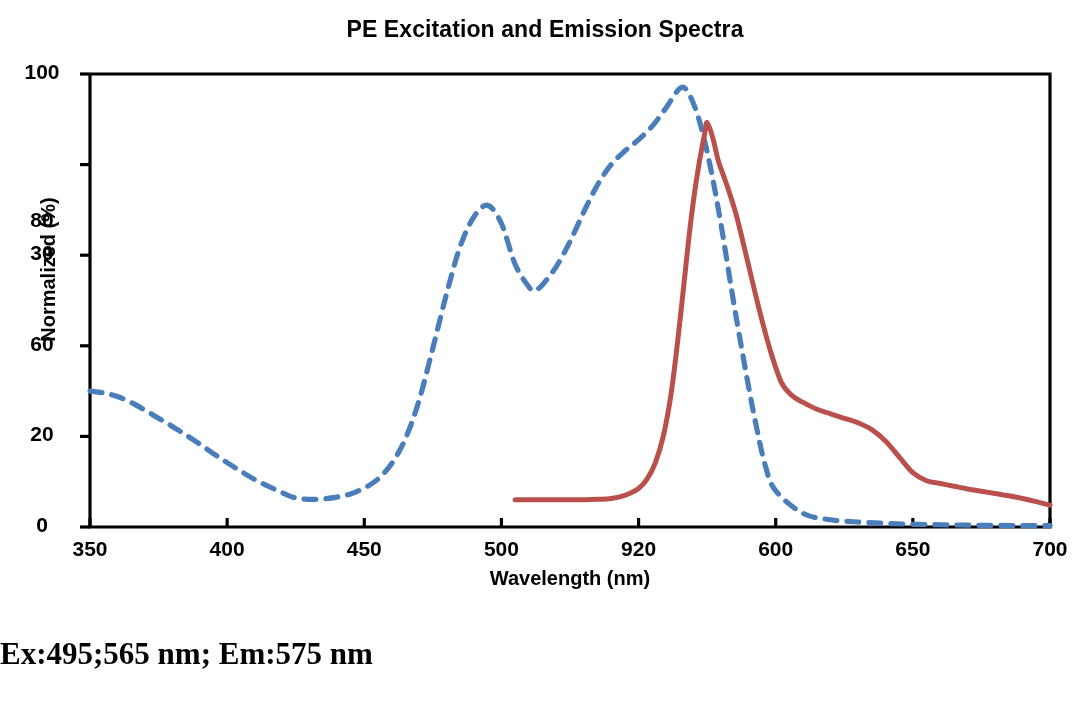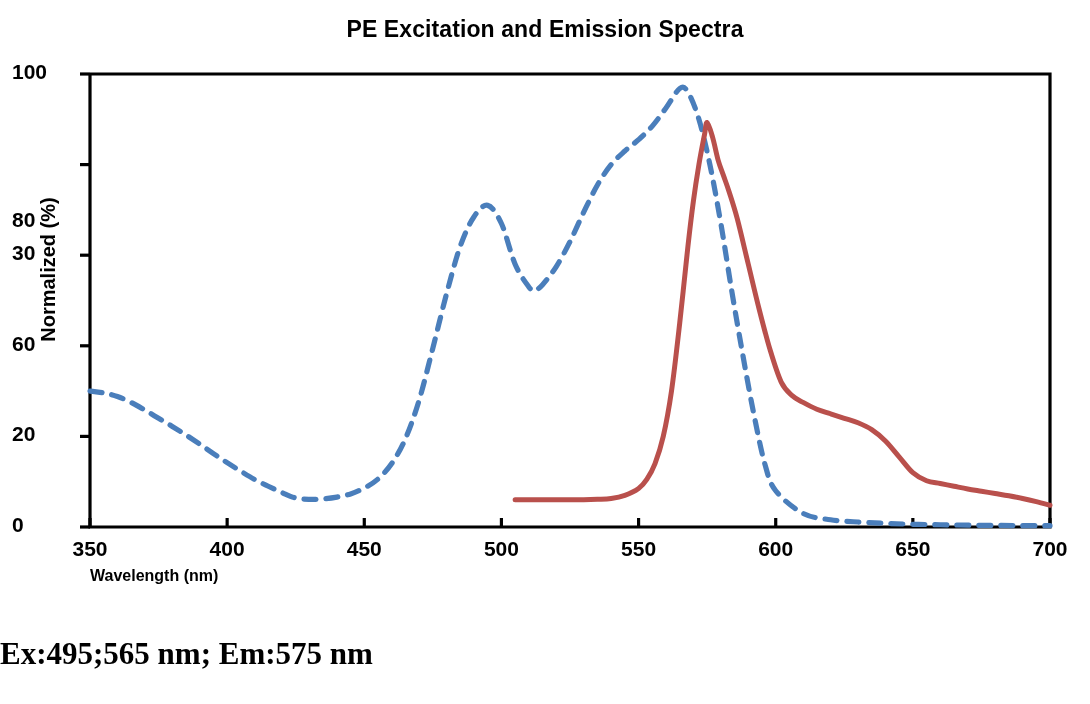--- a/index.html
+++ b/index.html
@@ -19,23 +19,23 @@
     letter-spacing:0.1px;
   }
   .caption{
     position:absolute;left:0;top:636px;width:1090px;
     text-align:left;
     font-family:"Liberation Serif", serif;
     font-weight:bold;font-size:31px;color:#000;
   }
   .xlabel{
     position:absolute;left:90px;top:567px;width:960px;
-    text-align:left;
+    text-align:center;
     font-family:"Liberation Sans", sans-serif;
-    font-weight:bold;font-size:16px;color:#000;
+    font-weight:bold;font-size:20px;color:#000;
   }
   .ylabel{
     position:absolute;
     left:-92px;top:258px;width:280px;
     transform:rotate(-90deg);
     transform-origin:center center;
     text-align:center;
     font-family:"Liberation Sans", sans-serif;
     font-weight:bold;font-size:20px;color:#000;
   }
@@ -43,21 +43,21 @@
     position:absolute;
     font-family:"Liberation Sans", sans-serif;
     font-weight:bold;font-size:21px;color:#000;
     text-align:center;width:70px;margin-left:-35px;
     top:537px;
   }
   .ytick-lab{
     position:absolute;
     font-family:"Liberation Sans", sans-serif;
     font-weight:bold;font-size:21px;color:#000;
-    text-align:left;width:60px;
+    text-align:center;width:60px;
     left:12px;
   }
 </style>
 </head>
 <body>
 
 <div id="fig">
 
   <div class="title">PE Excitation and Emission Spectra</div>
 
@@ -94,21 +94,21 @@
       <div class="ytick-lab" style="top: 331.8px;">60</div>
       <div class="ytick-lab" style="top: 241.2px;">30</div>
       <div class="ytick-lab" style="top: 160px; margin-top: 48px;">80</div>
       <div class="ytick-lab" style="top: 60px;">100</div>
     </div>
   <div id="xtick-labels">
       <div class="xtick-lab" style="left: 90px; text-align: center;">350</div>
       <div class="xtick-lab" style="left: 227.143px;">400</div>
       <div class="xtick-lab" style="left: 364.286px;">450</div>
       <div class="xtick-lab" style="left: 501.429px;">500</div>
-      <div class="xtick-lab" style="left: 638.571px;">550</div>
+      <div class="xtick-lab" style="left: 638.571px;">920</div>
       <div class="xtick-lab" style="left: 775.714px; text-align: center;">600</div>
       <div class="xtick-lab" style="left: 912.857px;">650</div>
       <div class="xtick-lab" style="left: 1050px;">700</div>
     </div>
 
   <div class="ylabel">Normalized (%)</div>
   <div class="xlabel">Wavelength (nm)</div>
 
   <div class="caption">Ex:495;565 nm; Em:575 nm</div>
 </div>

